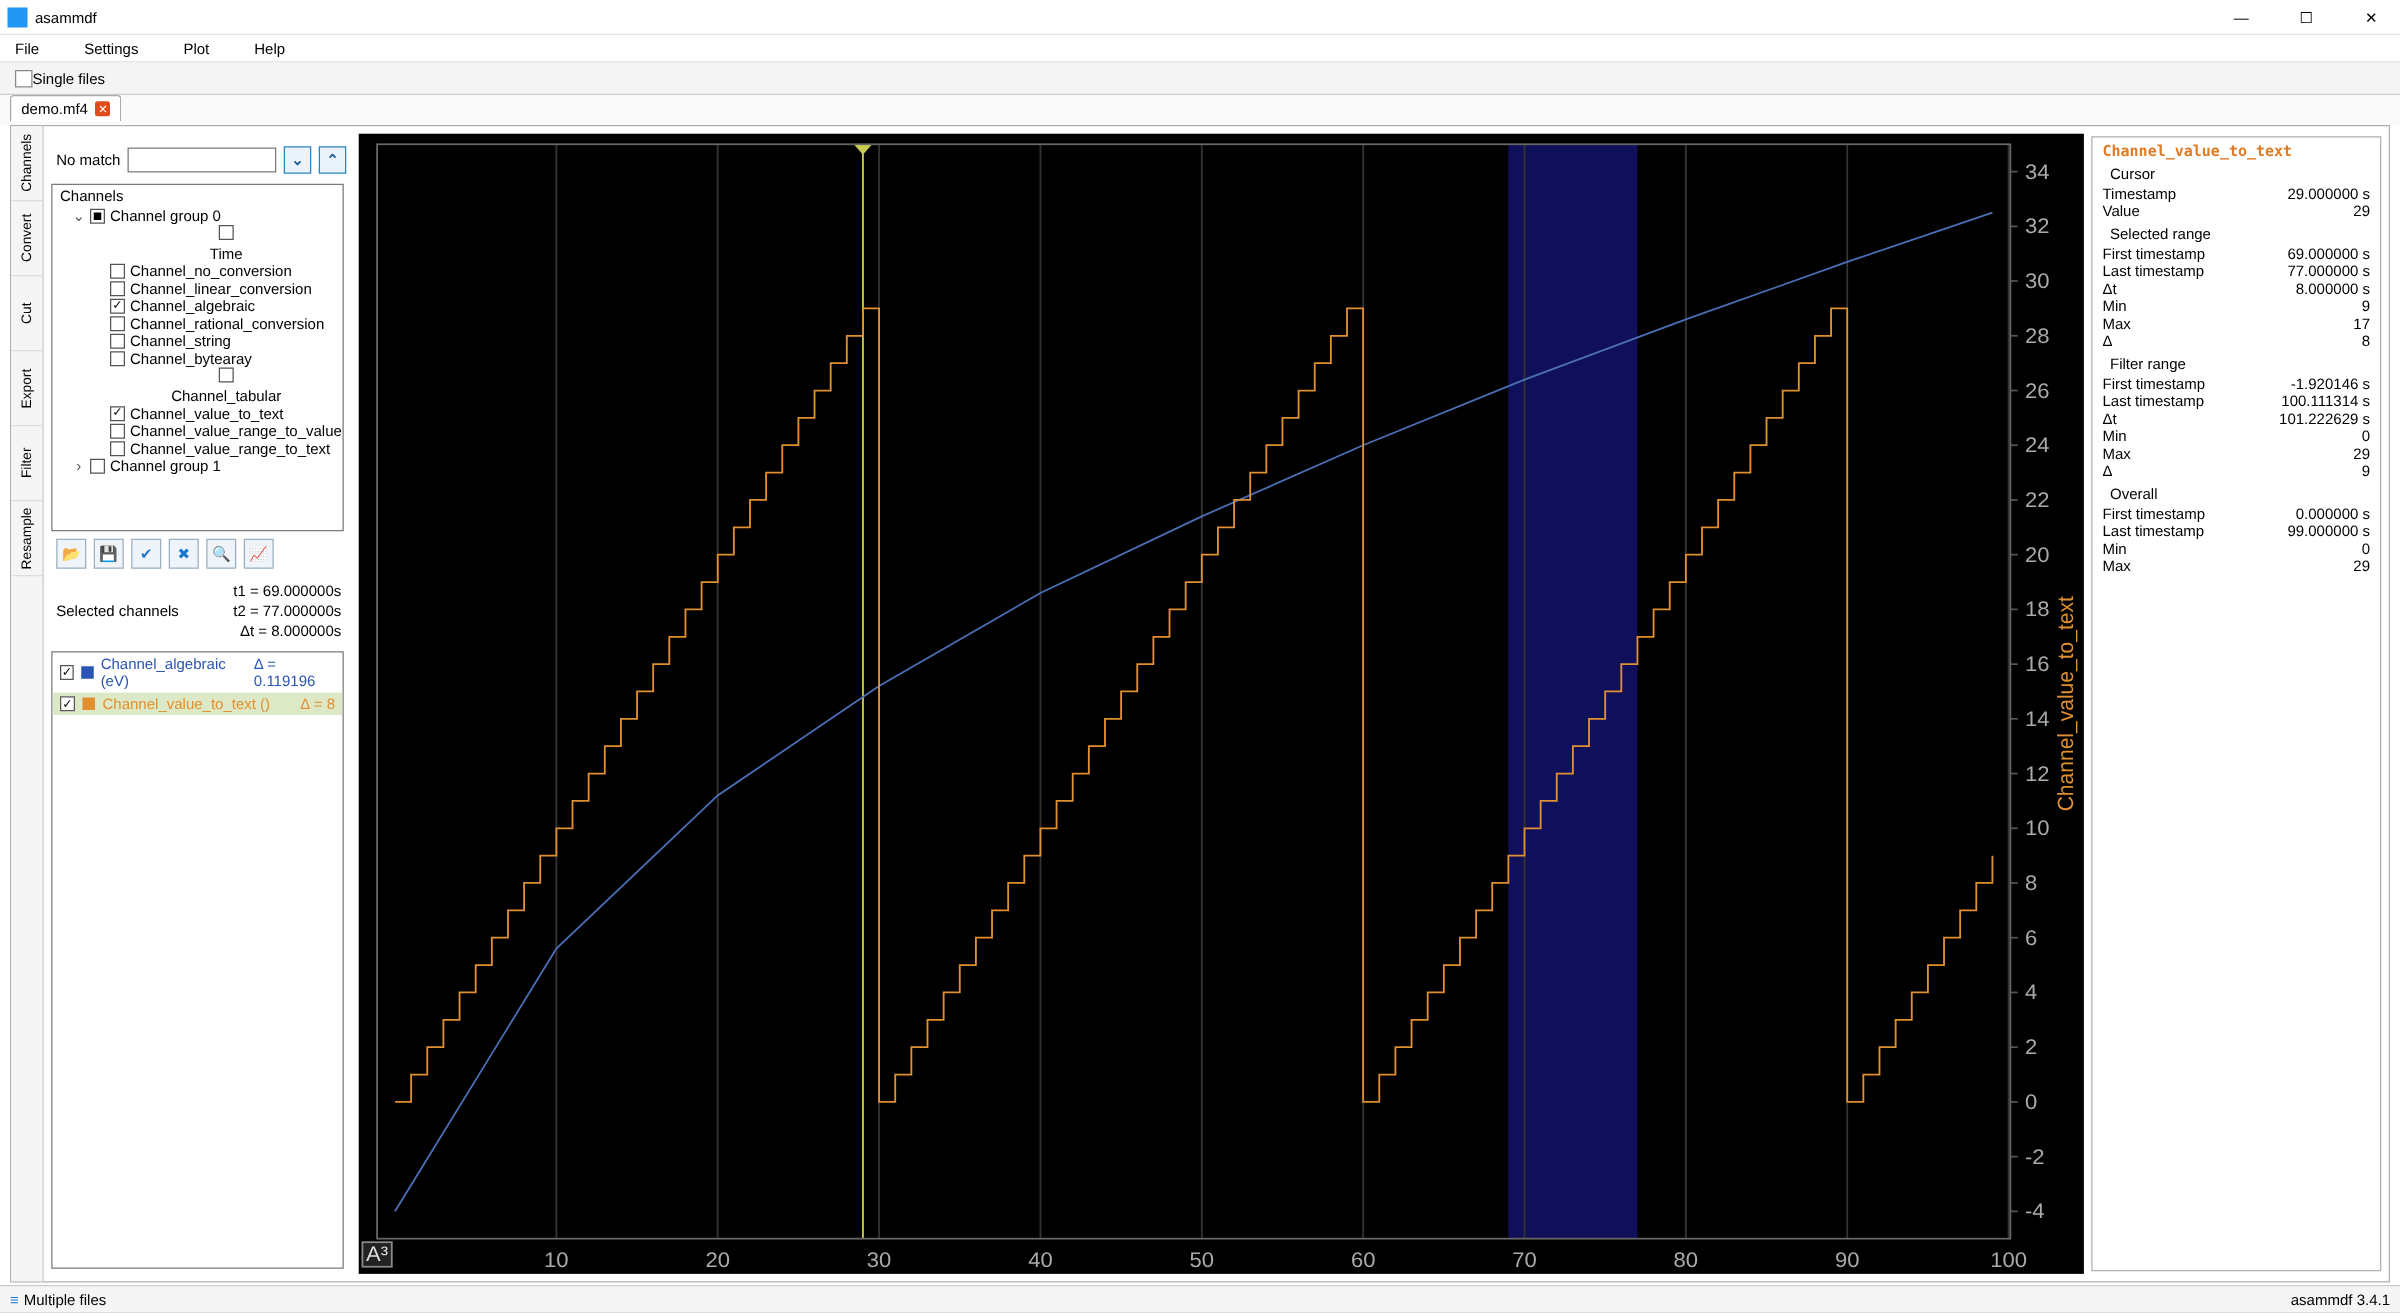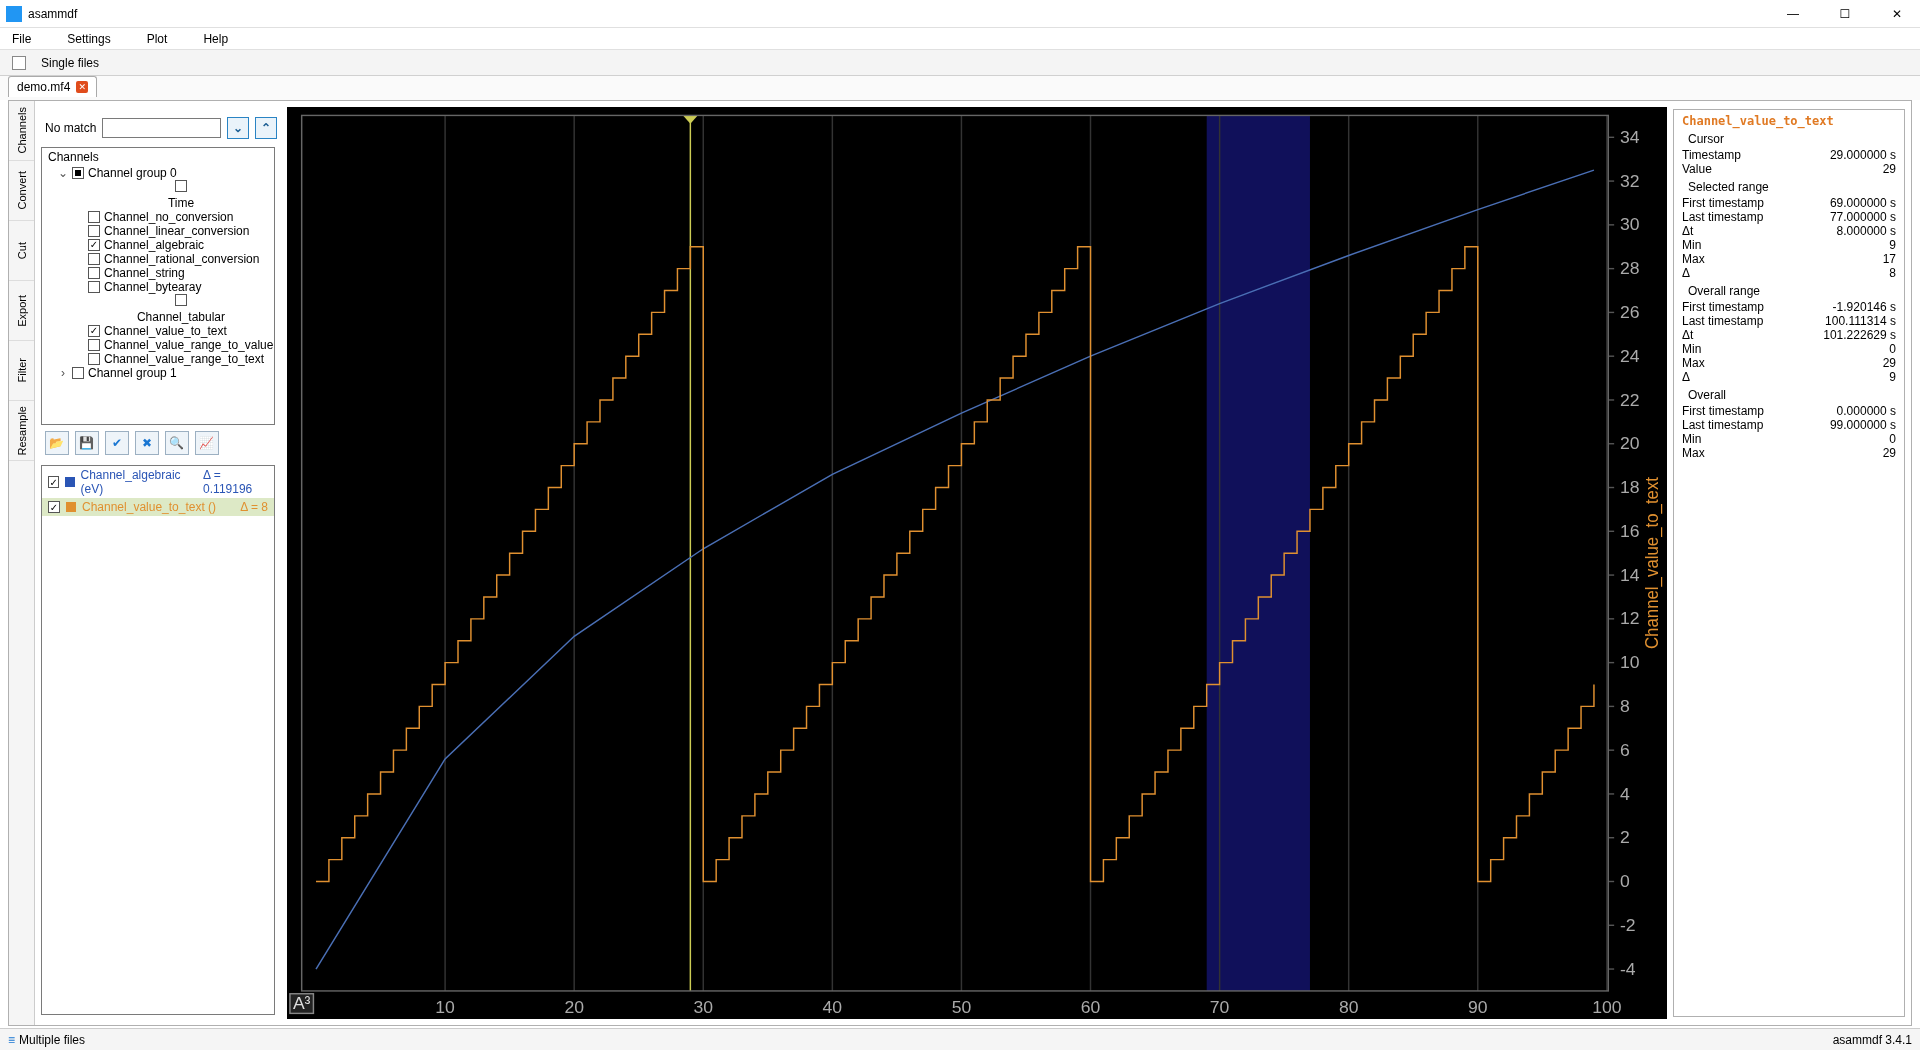--- a/index.html
+++ b/index.html
@@ -5,21 +5,21 @@
   * { box-sizing: border-box; margin: 0; padding: 0; font-family: "Segoe UI", Tahoma, sans-serif; font-size: 12px; }
   html, body { height: 100%; background: #fff; color: #000; }
   .titlebar { height: 28px; display: flex; align-items: center; padding: 0 6px; border-bottom: 1px solid #e0e0e0; }
   .titlebar .icon { width: 16px; height: 16px; background: #2196f3; display: inline-block; margin-right: 6px; }
   .titlebar .title { flex: 1; }
   .titlebar .winbtns { display: flex; gap: 18px; }
   .winbtn { width: 34px; height: 22px; display: flex; align-items: center; justify-content: center; cursor: default; }
   .menubar { height: 22px; display: flex; align-items: center; gap: 20px; padding: 0 4px; border-bottom: 1px solid #e0e0e0; }
   .menubar .menuitem { padding: 2px 8px; }
   .toolbar-main { height: 26px; display: flex; align-items: center; padding: 0 6px; border-bottom: 1px solid #d0d0d0; background: #f4f4f4; }
-  .toolbar-main .tbtn { display: flex; align-items: center; gap: 15px; padding: 2px 6px; }
+  .toolbar-main .tbtn { display: flex; align-items: center; gap: 0; padding: 2px 6px; }
   .doc-icon { width: 14px; height: 14px; border: 1px solid #888; background: #fff; display: inline-block; position: relative; }
   .tabstrip { height: 24px; display: flex; align-items: flex-start; padding-left: 8px; background: #fafafa; }
   .doctab { border: 1px solid #aaa; border-bottom: none; padding: 3px 8px; display: flex; align-items: center; gap: 6px; background: #fff; border-radius: 3px 3px 0 0; }
   .doctab .close { width: 12px; height: 12px; background: #e04c1c; color: #fff; display: flex; align-items: center; justify-content: center; font-size: 9px; border-radius: 2px; }
   .workarea { position: absolute; top: 100px; bottom: 24px; left: 8px; right: 8px; border: 1px solid #b0b0b0; background: #fff; display: flex; }
   .sidetabs { width: 26px; border-right: 1px solid #ccc; background: #f5f5f5; display: flex; flex-direction: column; }
   .sidetab { flex: 0 0 60px; display: flex; align-items: center; justify-content: center; border-bottom: 1px solid #ddd; }
   .sidetab span.lbl { writing-mode: vertical-rl; transform: rotate(180deg); font-size: 11px; }
   .leftpanel { width: 246px; display: flex; flex-direction: column; padding: 6px 0 6px 6px; }
   .searchrow { display: flex; align-items: center; gap: 6px; margin: 10px 4px 8px 4px; }
@@ -200,20 +200,34 @@
           <span style="color:#1976d2">✖</span>
         </div>
       <div class="iconbtn">
           <span>🔍</span>
         </div>
       <div class="iconbtn">
           <span>📈</span>
         </div>
     </div>
 
+    <div class="statblock">
+      <div class="line">
+          <span></span>
+          <span>t1 = 69.000000s</span>
+        </div>
+      <div class="line">
+          <span>Selected channels</span>
+          <span>t2 = 77.000000s</span>
+        </div>
+      <div class="line">
+          <span></span>
+          <span>Δt = 8.000000s</span>
+        </div>
+    </div>
 
     <div class="sel-wrap" id="sellist">
         <div class="selrow">
           <span class="cb chk"></span>
           <span class="swatch" style="background:#2a55b5"></span>
           <span style="color:#2a55b5">Channel_algebraic (eV)</span>
           <span class="delta" style="color:#2a55b5">Δ = 0.119196</span>
         </div>
         <div class="selrow active">
           <span class="cb chk"></span>
@@ -334,21 +348,21 @@
           <div class="rp-line">
             <span>Max</span>
             <span>17</span>
           </div>
           <div class="rp-line">
             <span>Δ</span>
             <span>8</span>
           </div>
         </div>
         <div class="rp-sect">
-          <div class="stitle">Overall range</div>
+          <div class="stitle">Filter range</div>
           <div class="rp-line">
             <span>First timestamp</span>
             <span>-1.920146 s</span>
           </div>
           <div class="rp-line">
             <span>Last timestamp</span>
             <span>100.111314 s</span>
           </div>
           <div class="rp-line">
             <span>Δt</span>

